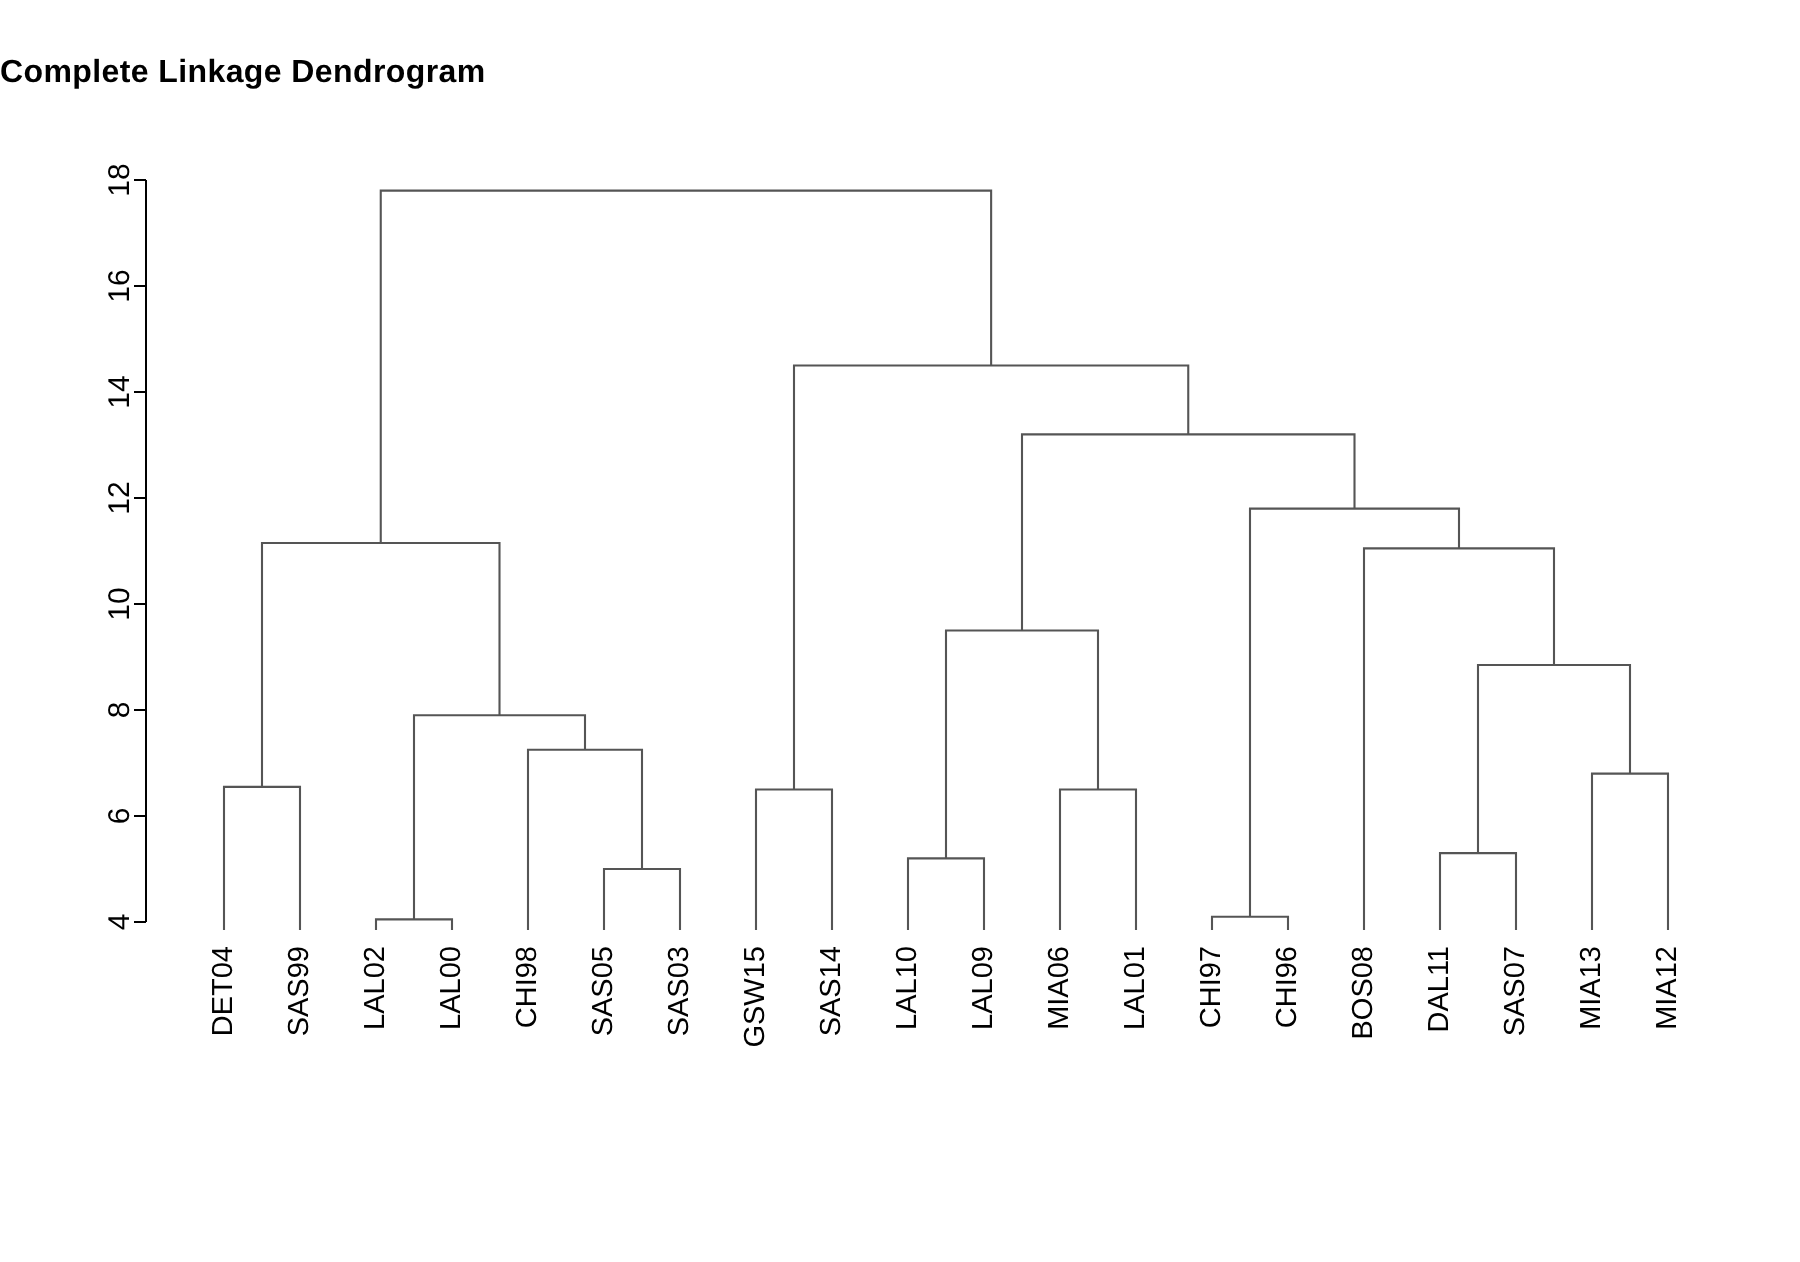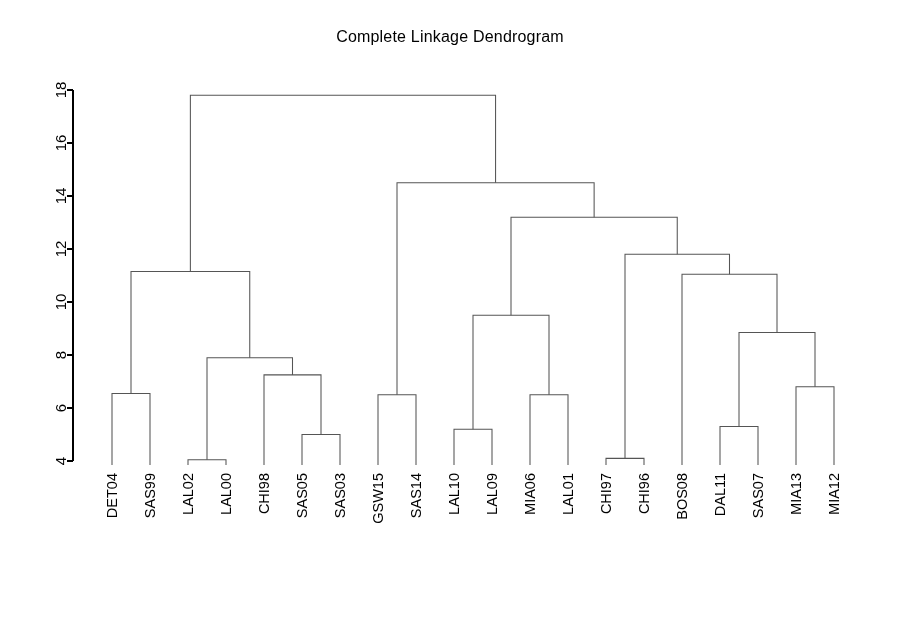--- a/index.html
+++ b/index.html
@@ -17,23 +17,23 @@
     position: relative;
     width: 900px;
     height: 631px;
     background: #ffffff;
   }
   #chart-title {
     position: absolute;
     left: 0;
     top: 28px;
     width: 900px;
-    text-align: center;
+    text-align: left;
     font-size: 16px;
-    font-weight: normal;
+    font-weight: bold;
     color: #000000;
     letter-spacing: 0.2px;
   }
   svg#dendro {
     position: absolute;
     left: 0;
     top: 0;
   }
   .axis-line, .tick-line {
     stroke: #000000;

